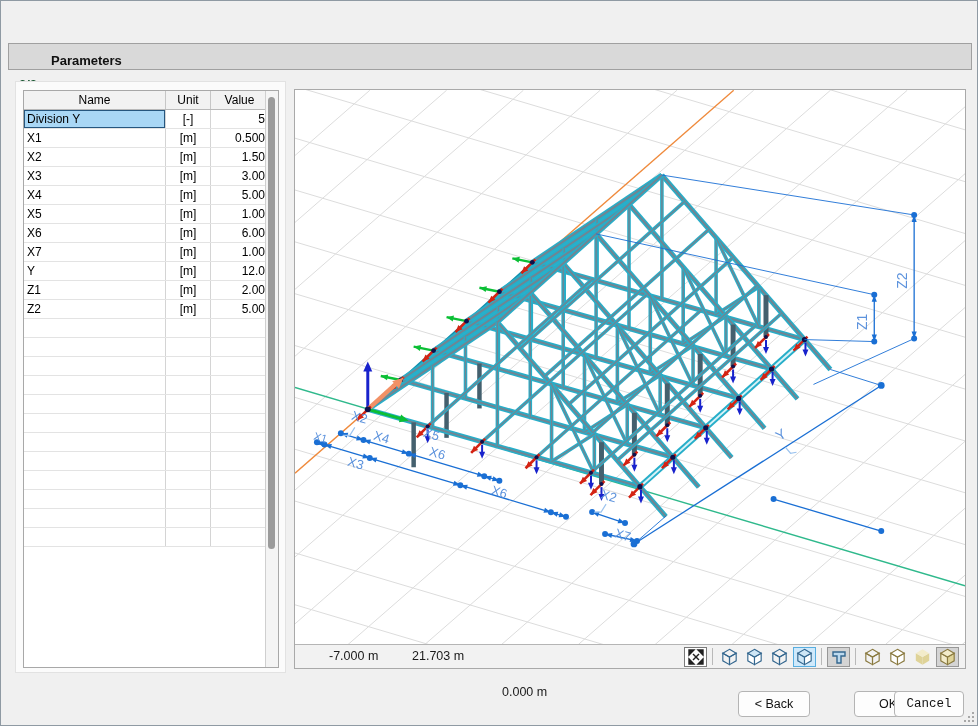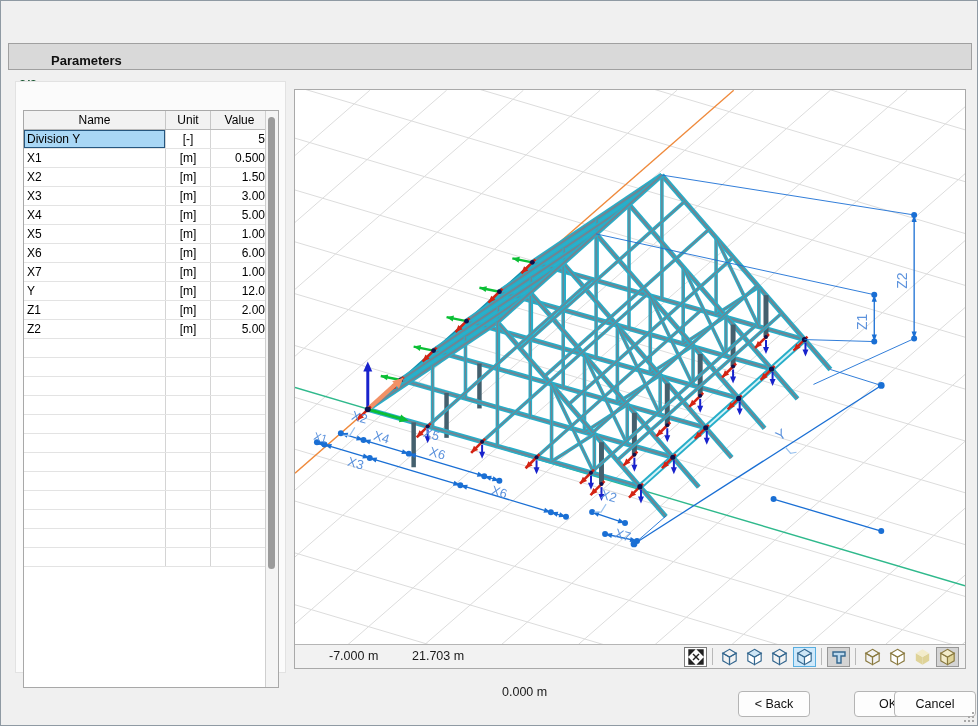--- a/index.html
+++ b/index.html
@@ -8,21 +8,21 @@
   #titlebar{position:absolute;left:0;top:0;width:100%;height:32px;background:#f0f0f0;}
   #title-icon{position:absolute;left:11px;top:8px;width:15px;height:14px;border:1px solid #2c4a66;background:linear-gradient(90deg,#53a8b8 0 45%,#ffffff 45%);box-sizing:border-box;}
   #title-text{position:absolute;left:33px;top:9px;font-size:12.5px;color:#1a1a1a;}
   #close-btn{position:absolute;right:8px;top:4px;width:34px;height:24px;text-align:center;line-height:24px;font-size:15px;color:#333;cursor:default;}
   
   #header-band{position:absolute;left:7px;top:42px;width:964px;height:27px;background:#d9d9d9;border:1px solid #a0a0a0;box-sizing:border-box;}
   #header-step{position:absolute;left:10px;top:5px;font-size:13px;font-weight:bold;color:#14532d;margin-top:28px;}
   #header-title{position:absolute;left:42px;top:9px;font-size:13px;font-weight:bold;color:#111;}
   
   #left-panel{position:absolute;left:14px;top:80px;width:271px;height:592px;background:#fbfbfb;border:1px solid #e2e2e2;box-sizing:border-box;}
-  #param-table-wrap{position:absolute;left:22px;top:89px;width:256px;height:578px;background:#ffffff;border:1px solid #a8a8a8;box-sizing:border-box;margin-top:20px;}
+  #param-table-wrap{position:absolute;left:22px;top:89px;width:256px;height:578px;background:#ffffff;border:1px solid #a8a8a8;box-sizing:border-box;}
   table.grid{border-collapse:collapse;table-layout:fixed;width:242px;font-size:12px;color:#000;}
   table.grid th{height:18px;background:#f2f2f2;border-right:1px solid #c6c6c6;border-bottom:1px solid #b9b9b9;font-weight:normal;text-align:center;padding:0;}
   table.grid td{height:18px;border-right:1px solid #d4d4d4;border-bottom:1px solid #e3e3e3;padding:0 3px;white-space:nowrap;overflow:hidden;}
   td.c-name{text-align:left;}
   td.c-unit{text-align:center;}
   td.c-value{text-align:right;padding-right:5px;}
   tr.selected td.c-name{background:#a9d7f5;box-shadow:inset 0 0 0 1px #26567e;}
   #tbl-scroll{position:absolute;right:0;top:0;width:13px;height:576px;background:#f4f4f4;border-left:1px solid #cfcfcf;box-sizing:border-box;}
   #tbl-thumb{position:absolute;left:2px;top:6px;width:7px;height:452px;background:#9b9b9b;border-radius:4px;}
   
@@ -34,21 +34,21 @@
   #vp-toolbar{position:absolute;right:5px;top:1px;height:21px;display:flex;align-items:center;}
   .tb-btn{width:23px;height:20px;margin:0 1px;display:flex;align-items:center;justify-content:center;background:transparent;border:1px solid transparent;box-sizing:border-box;}
   .tb-btn.bordered{border:1px solid #7a7a7a;background:#fff;}
   .tb-btn.selected{background:#cfe9fb;border:1px solid #58aee0;}
   .tb-btn.pressed{background:#d4d4d4;border:1px solid #979797;}
   .tb-sep{width:1px;height:17px;background:#b9b9b9;margin:0 4px;}
   
   .btn{position:absolute;top:690px;height:26px;background:#fdfdfd;border:1px solid #b4b4b4;border-radius:4px;font-size:12.5px;color:#111;text-align:center;line-height:24px;box-sizing:border-box;}
   #btn-back{left:737px;width:72px;}
   #btn-ok{left:853px;width:68px;}
-  #btn-cancel{left:893px;width:82px;}
+  #btn-cancel{left:893px;width:70px;font-family:Liberation Mono, monospace;}
   #resize-grip{position:absolute;right:3px;bottom:3px;width:10px;height:10px;}
   #resize-grip i{position:absolute;width:2px;height:2px;background:#a8a8a8;}
 </style>
 </head>
 <body>
 
 <div id="window">
 
 
   <div id="header-band">

